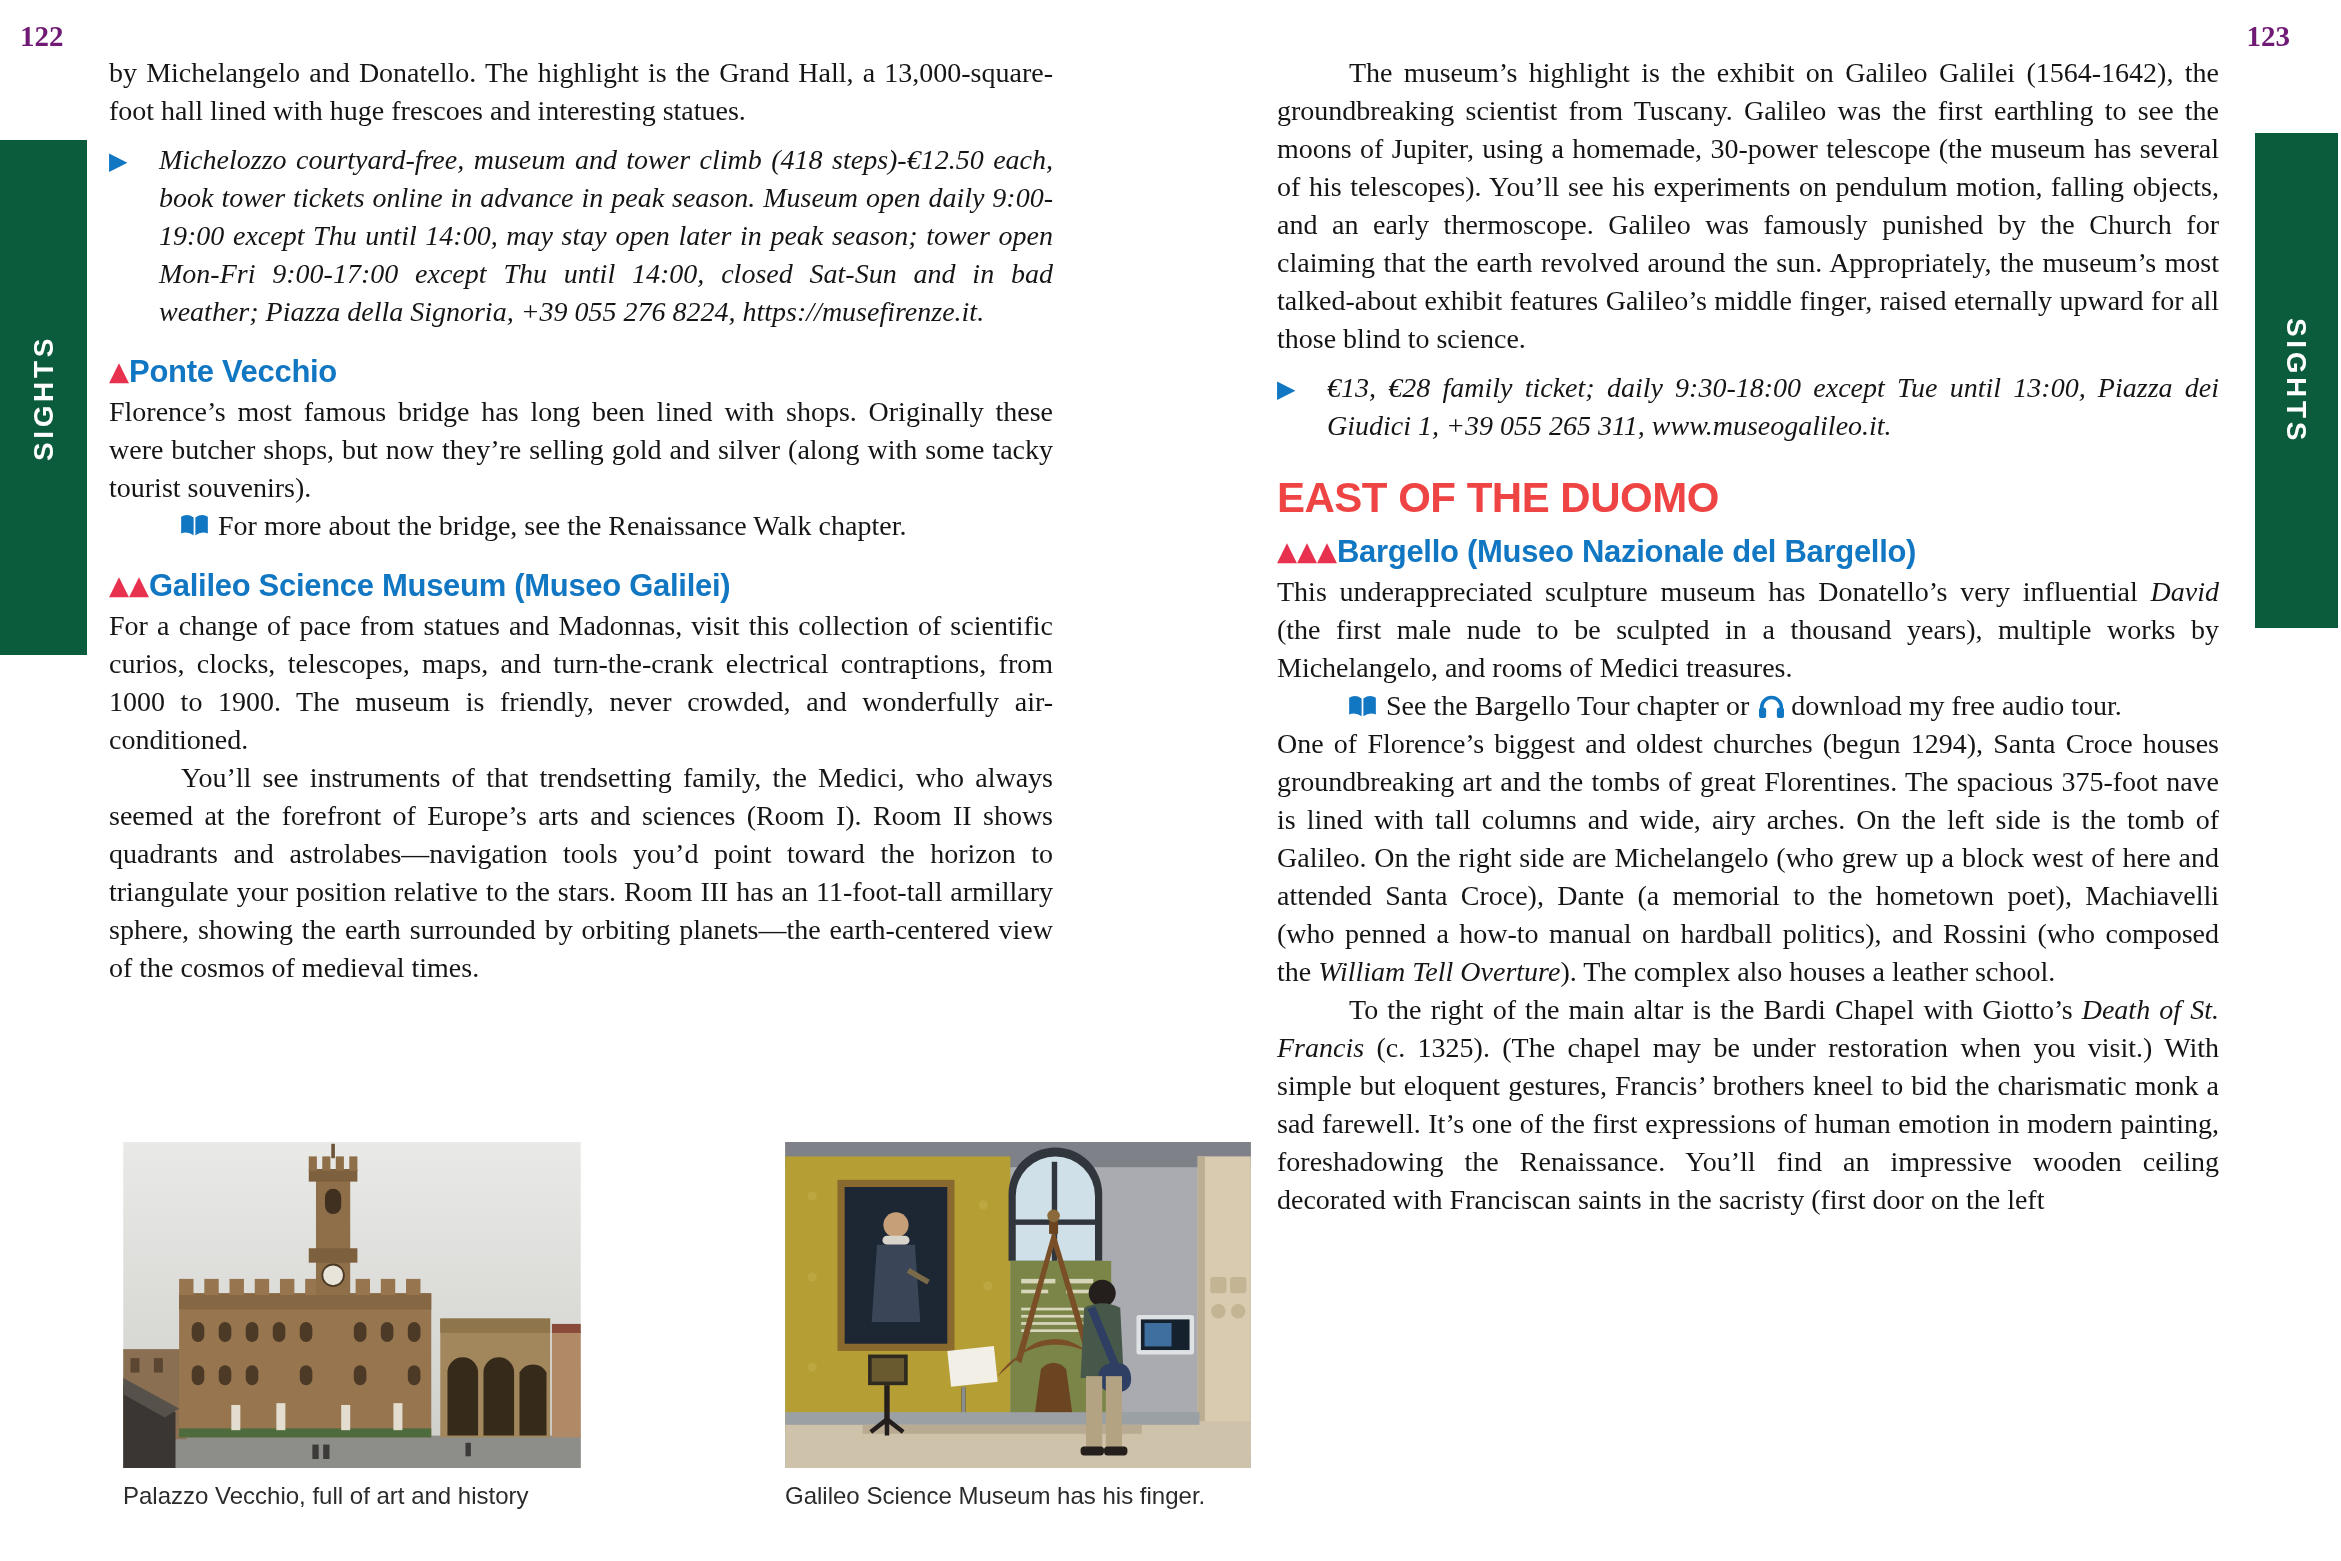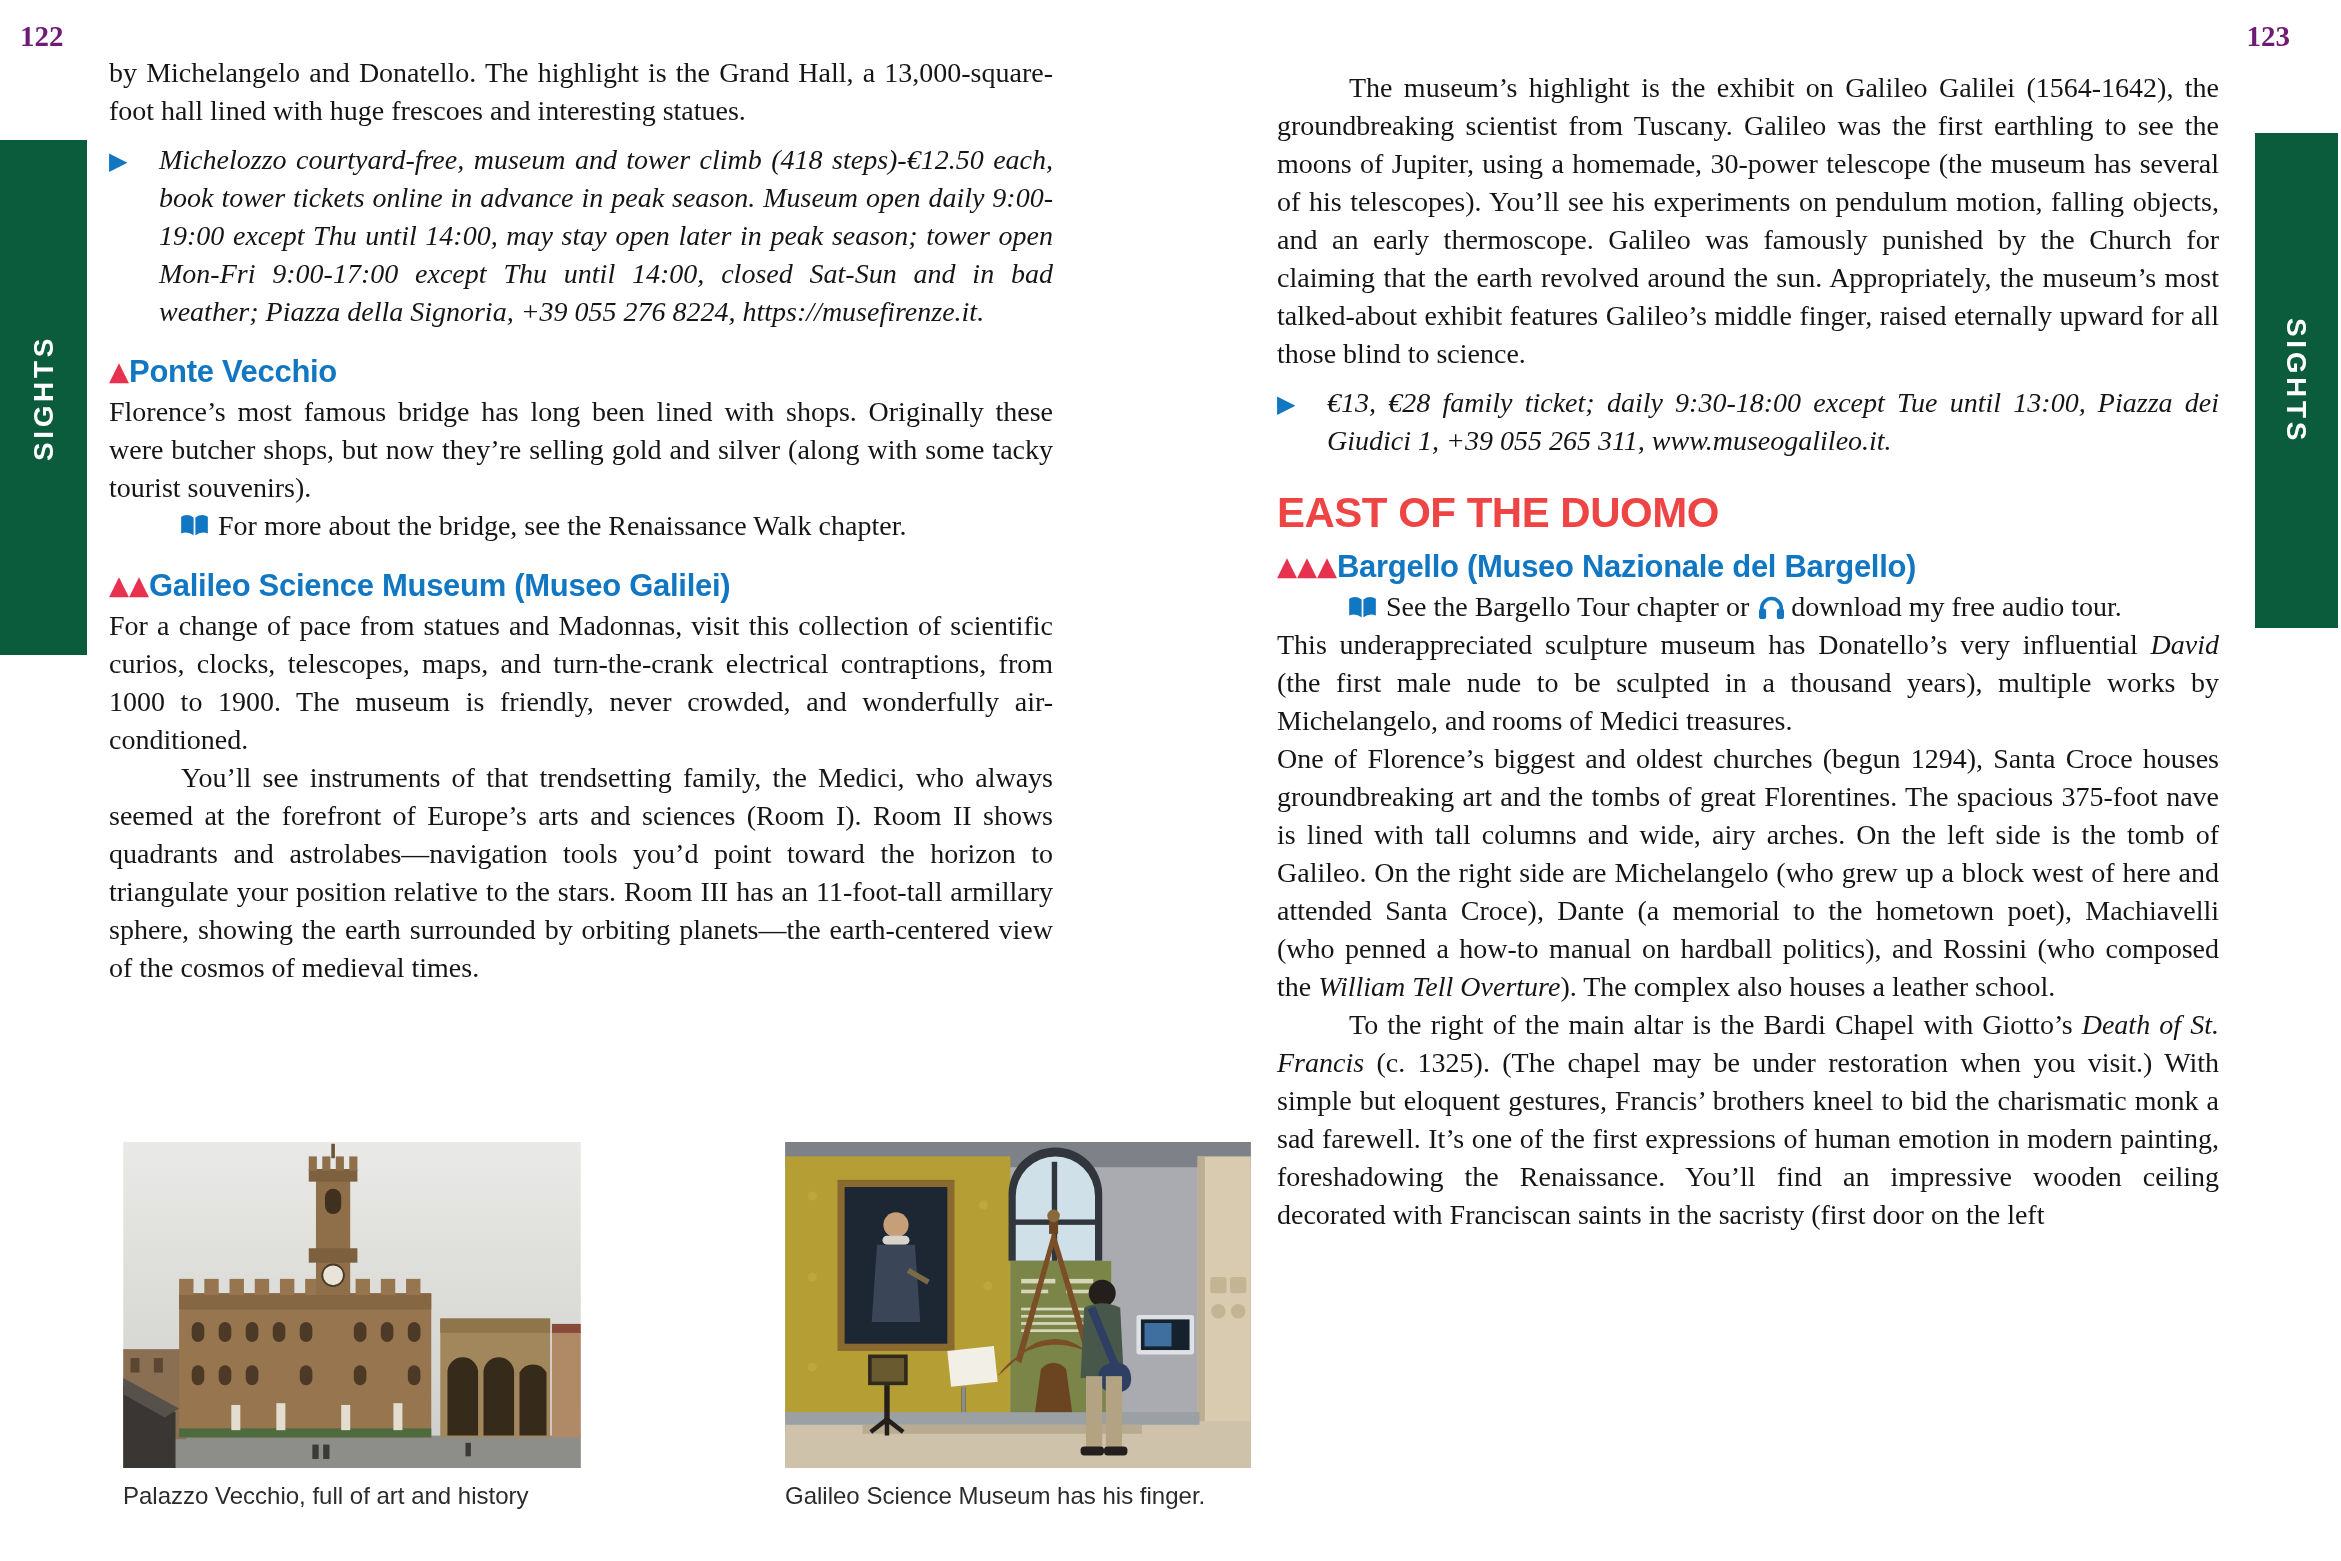--- a/index.html
+++ b/index.html
@@ -27,21 +27,21 @@
   .tab span {
     color:#fff; font-family:"Liberation Sans","DejaVu Sans",sans-serif;
     font-weight:bold; font-size:28px; letter-spacing:3.6px; white-space:nowrap;
   }
   #tab-left  span { transform:rotate(-90deg); }
   #tab-right span { transform:rotate(90deg); }
 
   
   .col { position:absolute; top:54px; }
   #col-left  { left:109px;  width:944px; }
-  #col-right { left:1277px; width:942px;margin-top:15px; }
+  #col-right { left:1277px; width:942px; }
 
   p.body {
     margin:0; font-size:28px; line-height:38px; text-align:justify;
   }
   p.indent { text-indent:72px; }
 
   .listing {
     position:relative; padding-left:50px; margin-top:10.8px;
     font-style:italic; font-size:28px; line-height:38px; text-align:justify;
   }
@@ -310,30 +310,30 @@
 
   <div class="listing">
     <span class="bullet">▶</span>
     <span>€13, €28 family ticket; daily 9:30-18:00 except Tue until 13:00, Piazza dei Giudici 1, +39 055 265 311, www.museogalileo.it.</span>
   </div>
 
   <h2 class="district">EAST OF THE DUOMO</h2>
 
   <h3 class="sight" style="margin-top:12.6px;"><span class="tri">▲▲▲</span><span>Bargello (Museo Nazionale del Bargello)</span></h3>
 
+  <p class="body"><span>This underappreciated sculpture museum has Donatello’s very influential </span><i>David</i><span> (the first male nude to be sculpted in a thousand years), multiple works by Michelangelo, and rooms of Medici treasures.</span></p>
+
   <p class="body crossref"><svg class="icon-svg" width="31" height="24" viewBox="0 0 34 27">
         <path d="M2 3 Q9 -1 16 4 L16 24 Q9 19 2 22 Z" fill="#1277c2"></path>
         <path d="M32 3 Q25 -1 18 4 L18 24 Q25 19 32 22 Z" fill="#1277c2"></path>
       </svg><span>See the Bargello Tour chapter or </span><svg class="icon-svg hp" width="27" height="25" viewBox="0 0 30 28">
         <path d="M4 18 v-3 a11 11 0 0 1 22 0 v3" fill="none" stroke="#1277c2" stroke-width="4"></path>
         <rect x="1" y="15" width="8" height="12" rx="3" fill="#1277c2"></rect>
         <rect x="21" y="15" width="8" height="12" rx="3" fill="#1277c2"></rect>
       </svg><span>download my free audio tour.</span></p>
 
-  <p class="body"><span>This underappreciated sculpture museum has Donatello’s very influential </span><i>David</i><span> (the first male nude to be sculpted in a thousand years), multiple works by Michelangelo, and rooms of Medici treasures.</span></p>
-
 
   <p class="body"><span>One of Florence’s biggest and oldest churches (begun 1294), Santa Croce houses groundbreaking art and the tombs of great Florentines. The spacious 375-foot nave is lined with tall columns and wide, airy arches. On the left side is the tomb of Galileo. On the right side are Michelangelo (who grew up a block west of here and attended Santa Croce), Dante (a memorial to the hometown poet), Machiavelli (who penned a how-to manual on hardball politics), and Rossini (who composed the </span><i>William Tell Overture</i><span>). The complex also houses a leather school.</span></p>
 
   <p class="body indent"><span>To the right of the main altar is the Bardi Chapel with Giotto’s </span><i>Death of St. Francis</i><span> (c. 1325). (The chapel may be under restoration when you visit.) With simple but eloquent gestures, Francis’ brothers kneel to bid the charismatic monk a sad farewell. It’s one of the first expressions of human emotion in modern painting, foreshadowing the Renaissance. You’ll find an impressive wooden ceiling decorated with Franciscan saints in the sacristy (first door on the left</span></p>
 
 </div>
 
 
 </body></html>

